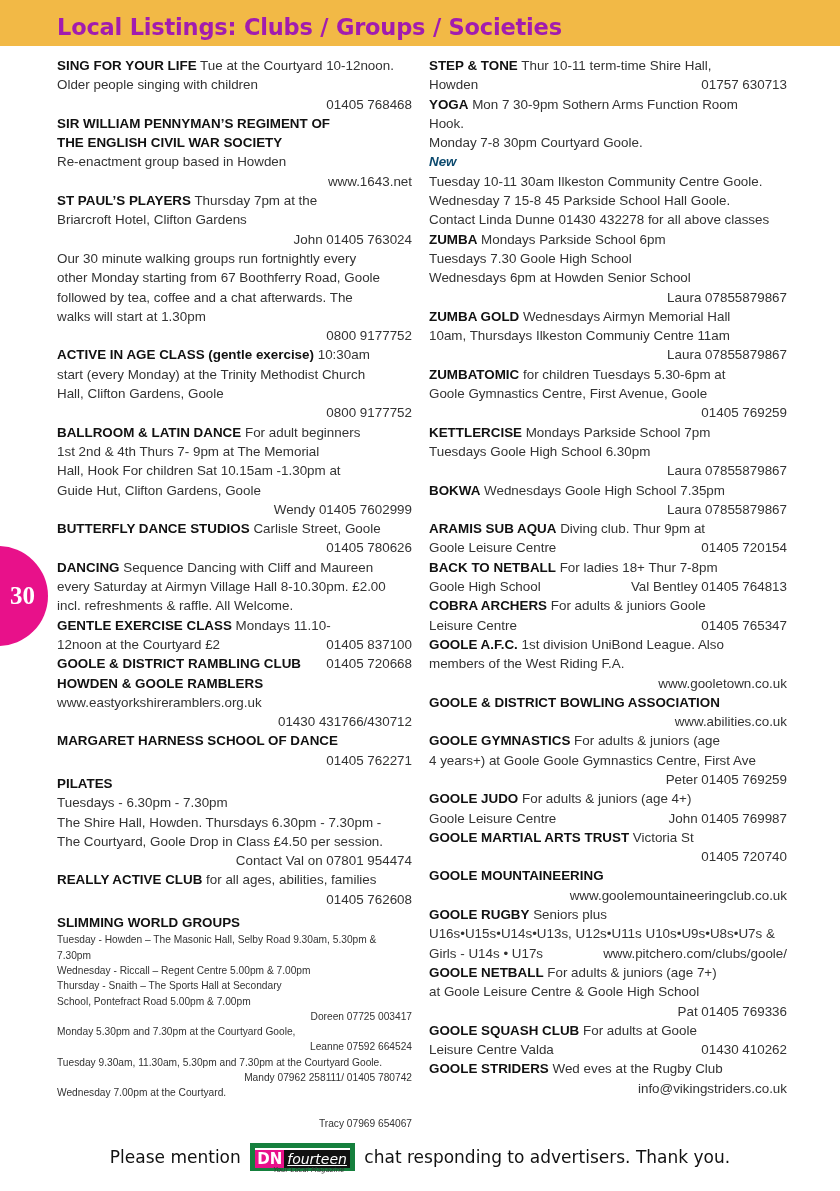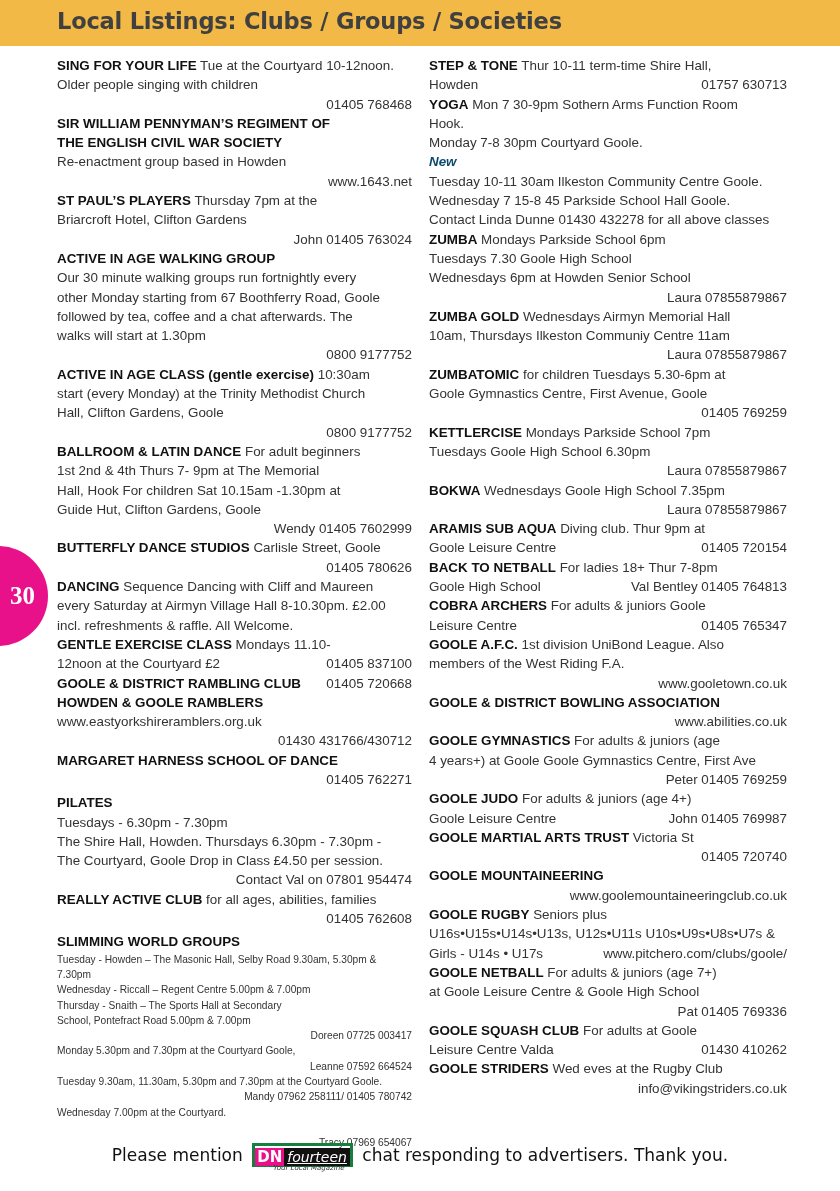--- a/index.html
+++ b/index.html
@@ -6,23 +6,23 @@
   body {
     width: 840px; height: 1191px; position: relative; overflow: hidden;
     background: #ffffff; color: #1a1a1a;
     font-family: "Liberation Sans", "DejaVu Sans", sans-serif;
   }
   .header-band {
     position: absolute; left: 0; top: 0; width: 840px; height: 46px;
     background: #f2b946;
   }
   .header-title {
-    position: absolute; left: 57px; top: 8px;
+    position: absolute; left: 57px; top: 14px;
     font-family: "DejaVu Sans", sans-serif; font-weight: bold;
-    font-size: 22.5px; color: #404040; letter-spacing: -0.2px; white-space: nowrap;
+    font-size: 22.5px; color: #a21caf; letter-spacing: -0.2px; white-space: nowrap;
   }
   .page-badge {
     position: absolute; left: -52px; top: 546px; width: 100px; height: 100px;
     border-radius: 50%; background: #e8118a;
   }
   .page-number {
     position: absolute; left: 10px; top: 582px;
     font-family: "Liberation Serif", serif; font-weight: bold;
     font-size: 25px; color: #fff;
   }
@@ -39,21 +39,21 @@
   .line.italic-bold { font-weight: bold; font-style: italic; color: #0c4a6e; }
   .small .line { font-size: 10.2px; line-height: 15.3px; color: #333; }
   .gap { height: 4px; }
   .footer {
     position: absolute; left: 0; top: 1143px; width: 840px; text-align: center;
     font-family: "DejaVu Sans", sans-serif; font-size: 17px; color: #111;
   }
   .footer span { vertical-align: middle; }
   .logo {
     display: inline-block; position: relative; vertical-align: middle;
-    height: 18px; margin: 0 4px; border: 3px solid #15803d;
+    height: 18px; margin: 0 4px; border: 5px solid #15803d;
   }
   .logo-dn {
     display: inline-block; background: #e8118a; color: #fff; font-weight: bold;
     font-size: 15px; padding: 0 2px; height: 18px; line-height: 18px;
   }
   .logo-fourteen {
     display: inline-block; background: #111; color: #fff; font-style: italic;
     font-size: 14px; padding: 0 3px; height: 18px; line-height: 18px; text-decoration: underline;
   }
   .logo-tagline {
@@ -104,23 +104,20 @@
       </div>
       <div class="line">
         <span><span>Briarcroft Hotel, Clifton Gardens</span></span>
       </div>
       <div class="line right">
         <span></span>
         <span>John 01405 763024</span>
       </div>
     </div>
     <div class="entry">
-      <div class="line">
-        <span><span class="name">ACTIVE IN AGE WALKING GROUP</span></span>
-      </div>
       <div class="line">
         <span><span>Our 30 minute walking groups run fortnightly every</span></span>
       </div>
       <div class="line">
         <span><span>other Monday  starting from 67 Boothferry Road, Goole</span></span>
       </div>
       <div class="line">
         <span><span>followed by tea, coffee and a chat afterwards.  The</span></span>
       </div>
       <div class="line">

